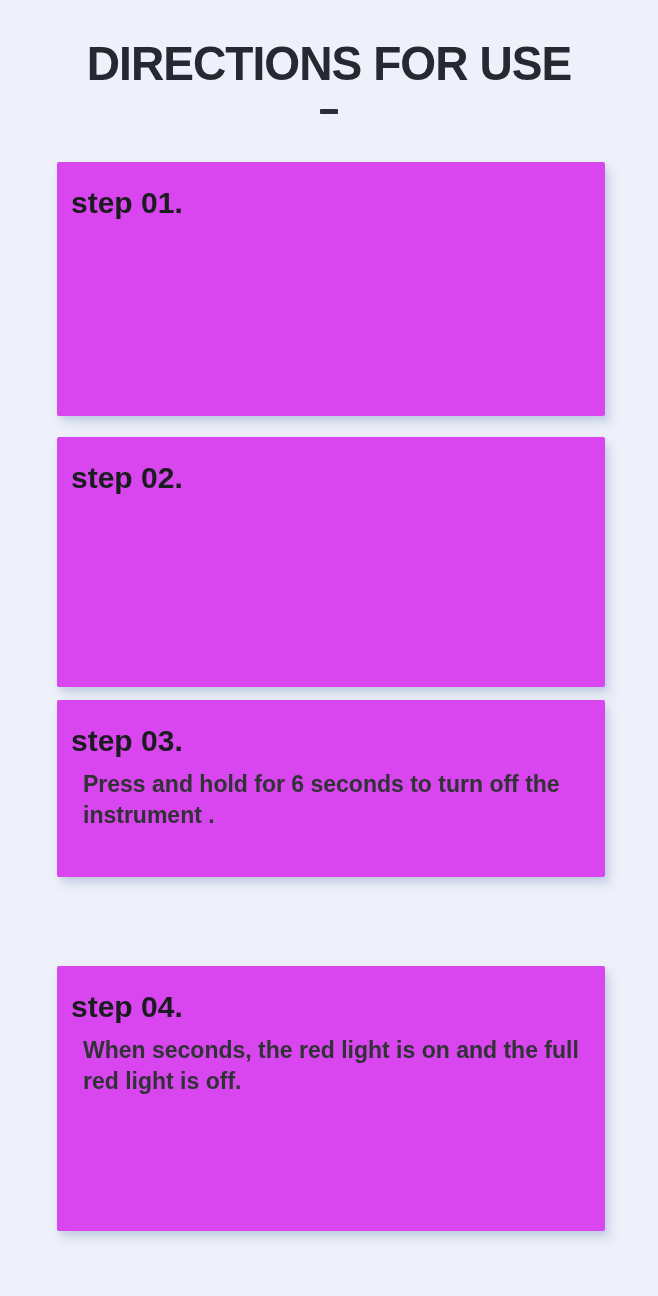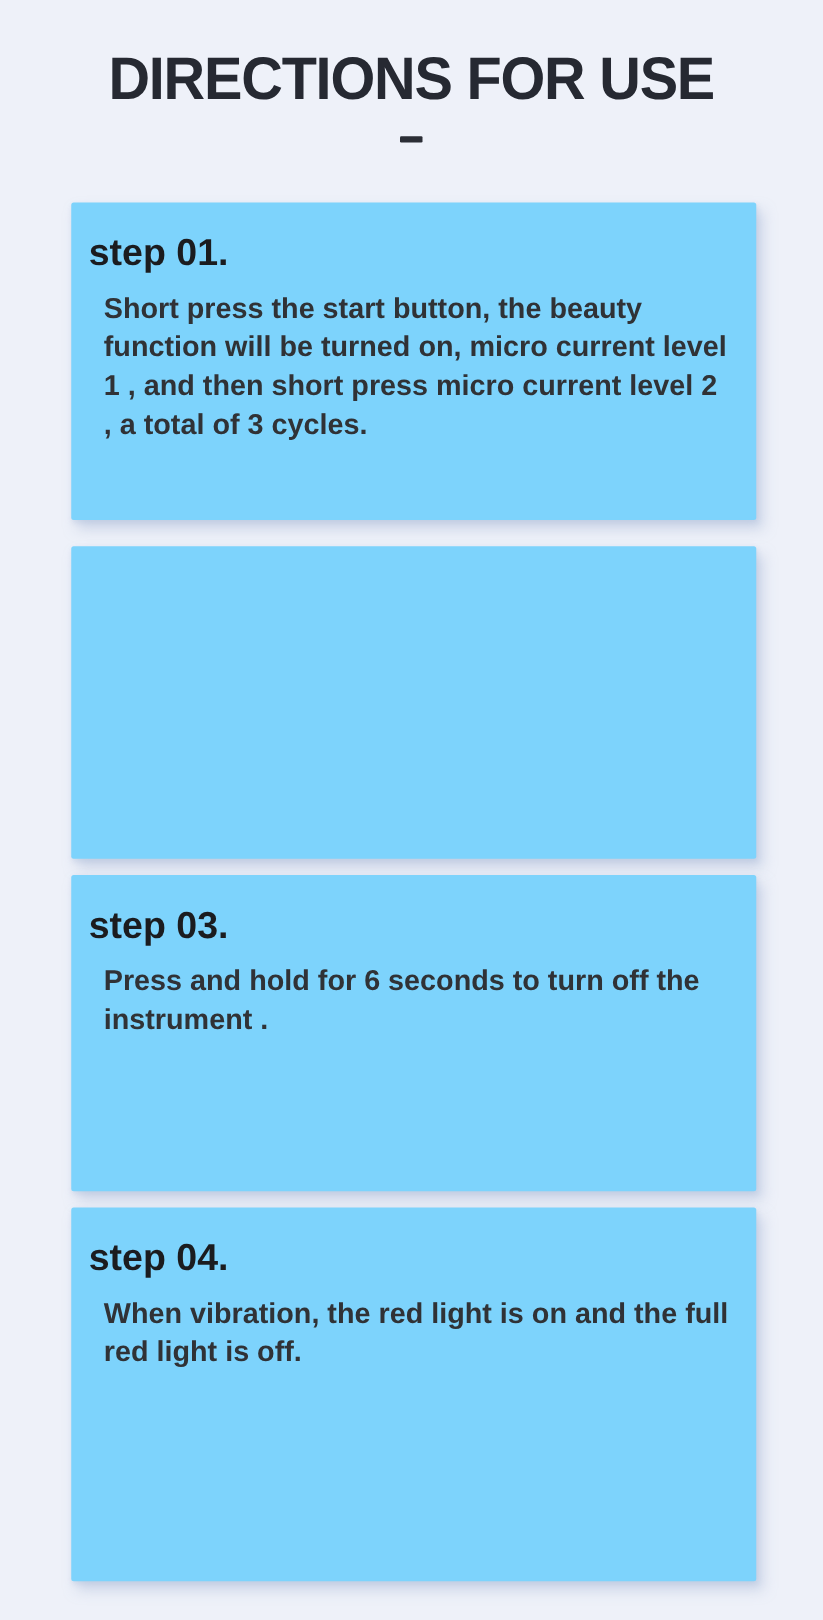--- a/index.html
+++ b/index.html
@@ -27,30 +27,30 @@
     width: 18px;
     height: 5px;
     background: #2b2e36;
     border-radius: 1px;
     margin: 18px auto 0 auto;
   }
   .step-card {
     position: absolute;
     left: 57px;
     width: 548px;
-    background: #7dd3fc;
+    background: #d946ef;
     border-radius: 2px;
     box-shadow: 5px 7px 10px rgba(170, 186, 216, 0.50),
                 1px 2px 4px rgba(170, 186, 216, 0.30);
     padding: 24px 20px 0 14px;
   }
   .step-card.card-1 { top: 162px; height: 254px; }
   .step-card.card-2 { top: 437px; height: 250px; }
-  .step-card.card-3 { top: 700px; height: 253px; }
-  .step-card.card-4 { top: 966px; height: 299px; }
+  .step-card.card-3 { top: 700px; height: 177px; }
+  .step-card.card-4 { top: 966px; height: 265px; }
   .step-label {
     font-size: 30px;
     font-weight: 700;
     color: #1b1c1f;
     line-height: 1.1;
   }
   .step-text {
     margin: 12px 0 0 12px;
     font-size: 23px;
     font-weight: 700;
@@ -61,27 +61,27 @@
 </style>
 </head>
 <body>
 
 <h1 class="page-title">DIRECTIONS FOR USE</h1>
 
 <div class="title-dash"></div>
 
 <div class="step-card card-1">
   <div class="step-label">step 01.</div>
-  <p class="step-text">Short press the start button, the beauty function will be turned on, micro current level 1 , and then short press micro current level 2 , a total of 3 cycles.</p>
 </div>
 
 <div class="step-card card-2">
+  <div class="step-label">step 02.</div>
 </div>
 
 <div class="step-card card-3">
   <div class="step-label">step 03.</div>
   <p class="step-text">Press and hold for 6 seconds to turn off the instrument .</p>
 </div>
 
 <div class="step-card card-4">
   <div class="step-label">step 04.</div>
-  <p class="step-text">When vibration, the red light is on and the full red light is off.</p>
+  <p class="step-text">When seconds, the red light is on and the full red light is off.</p>
 </div>
 
 </body></html>

